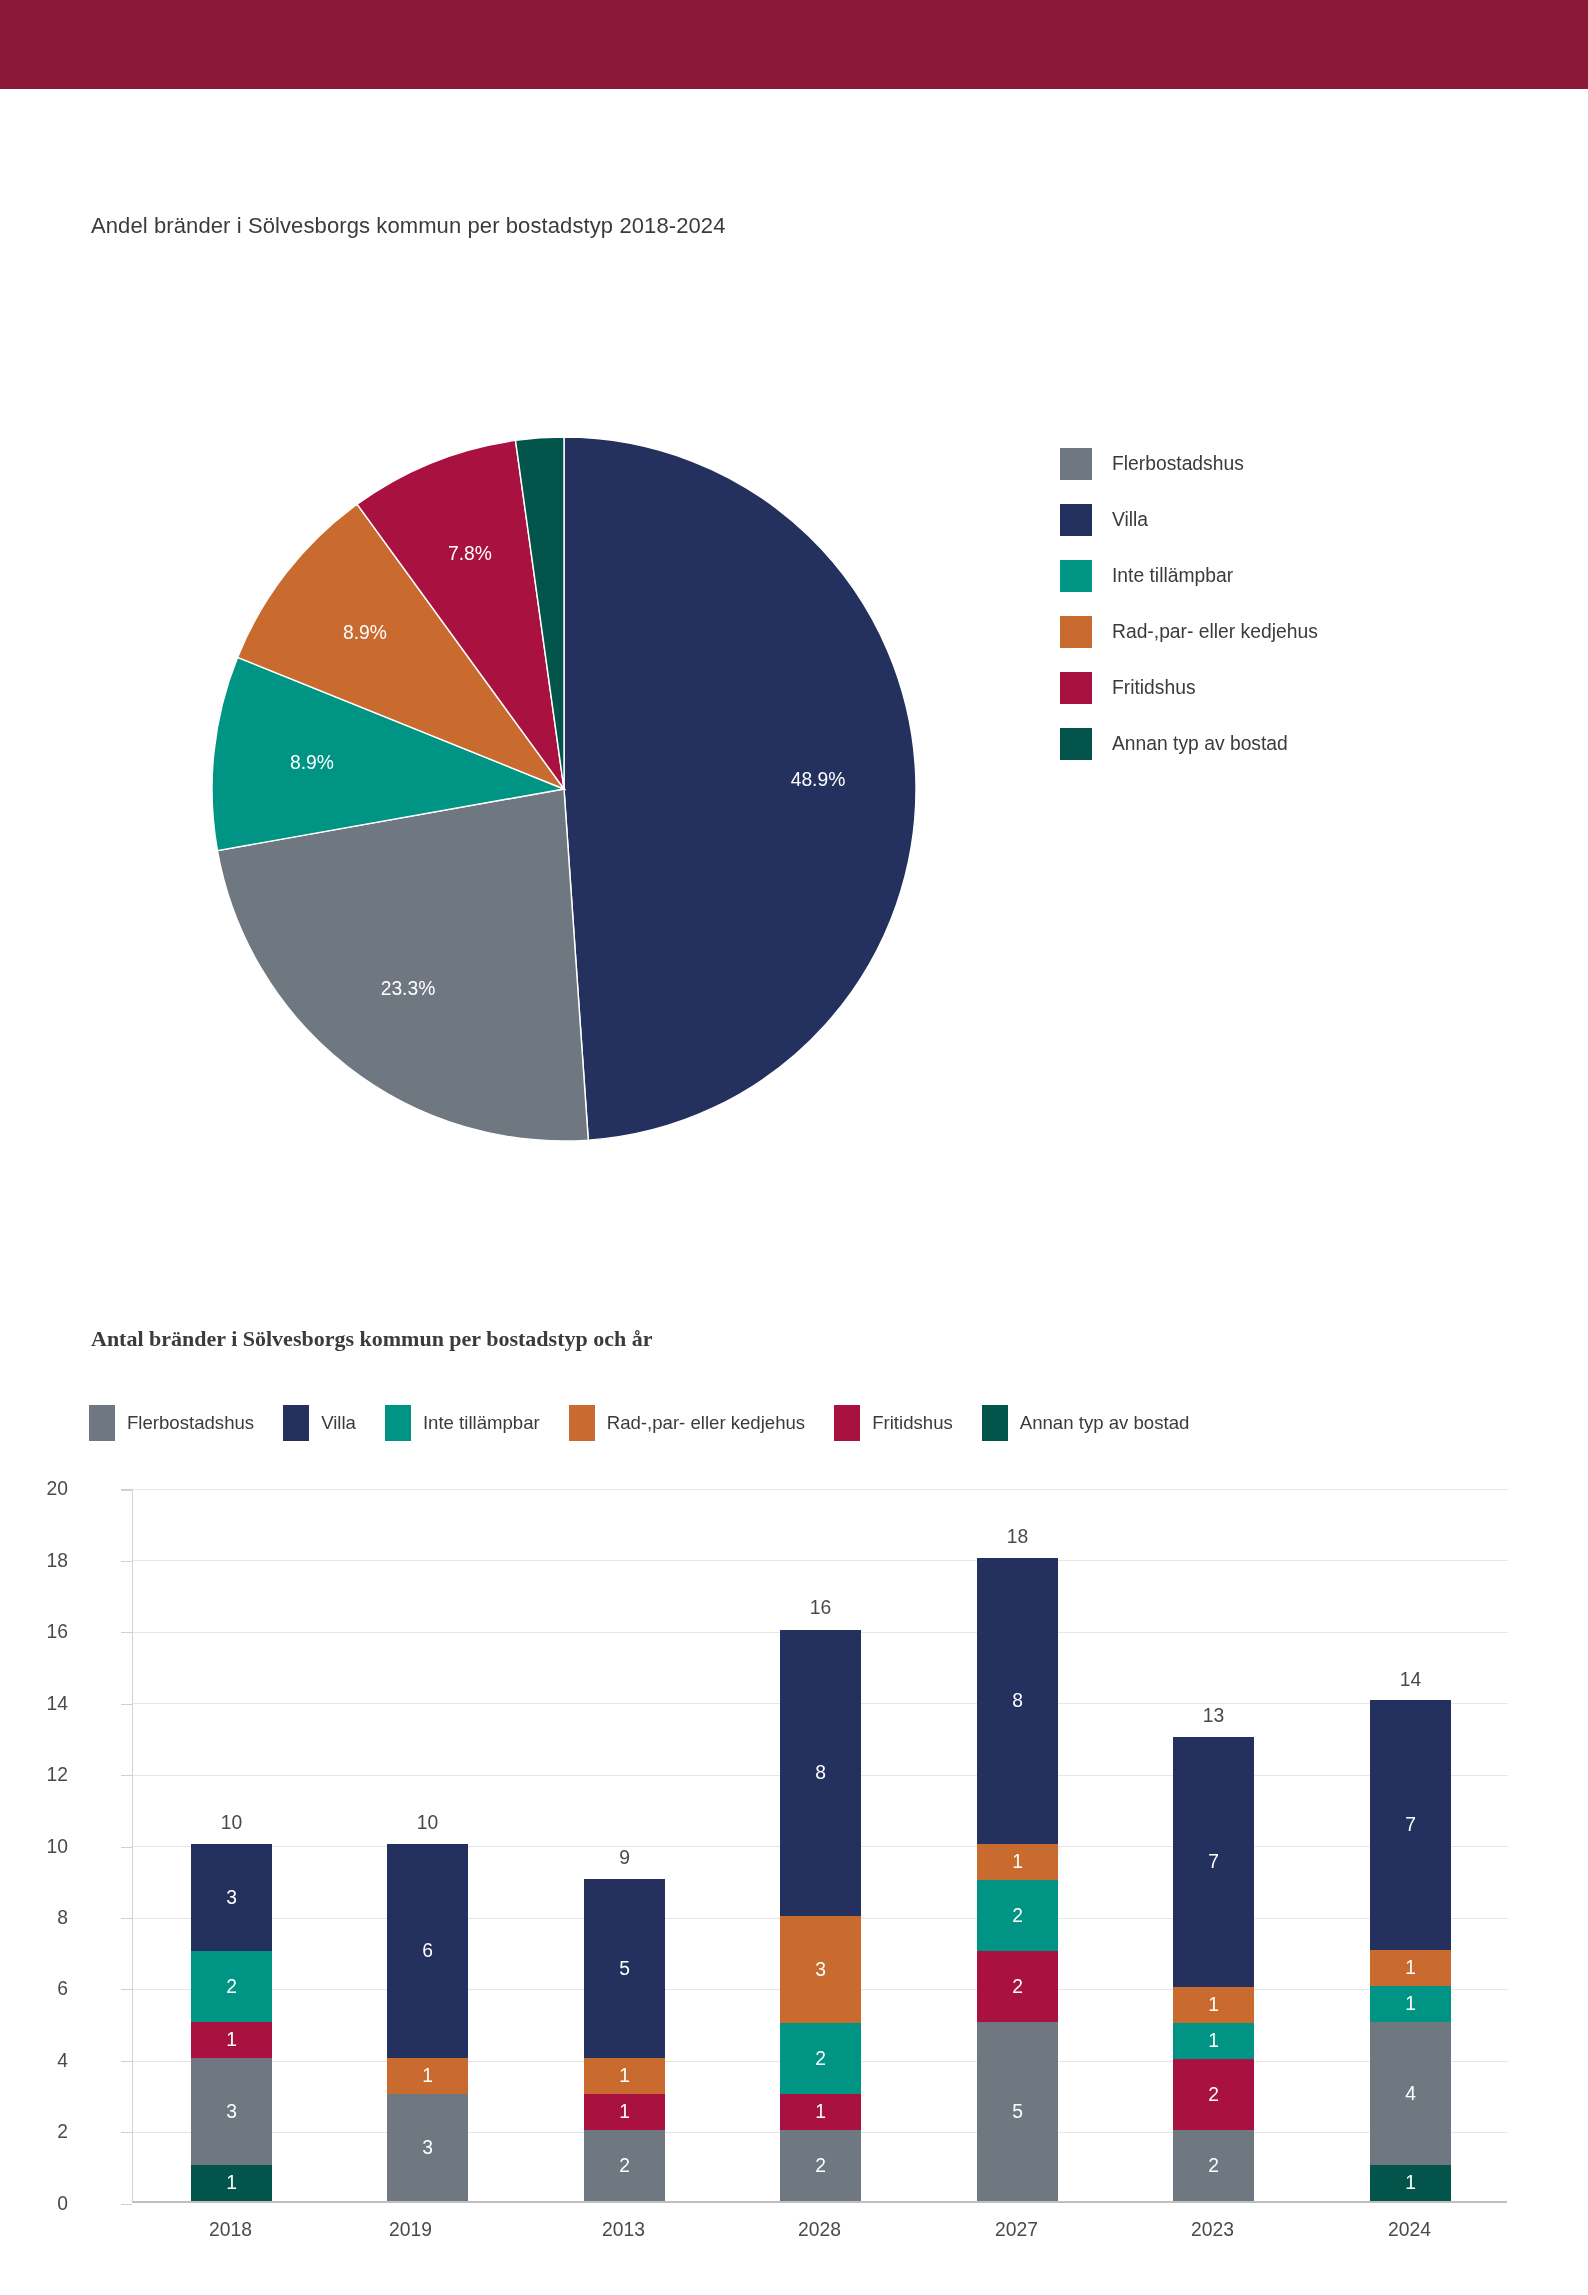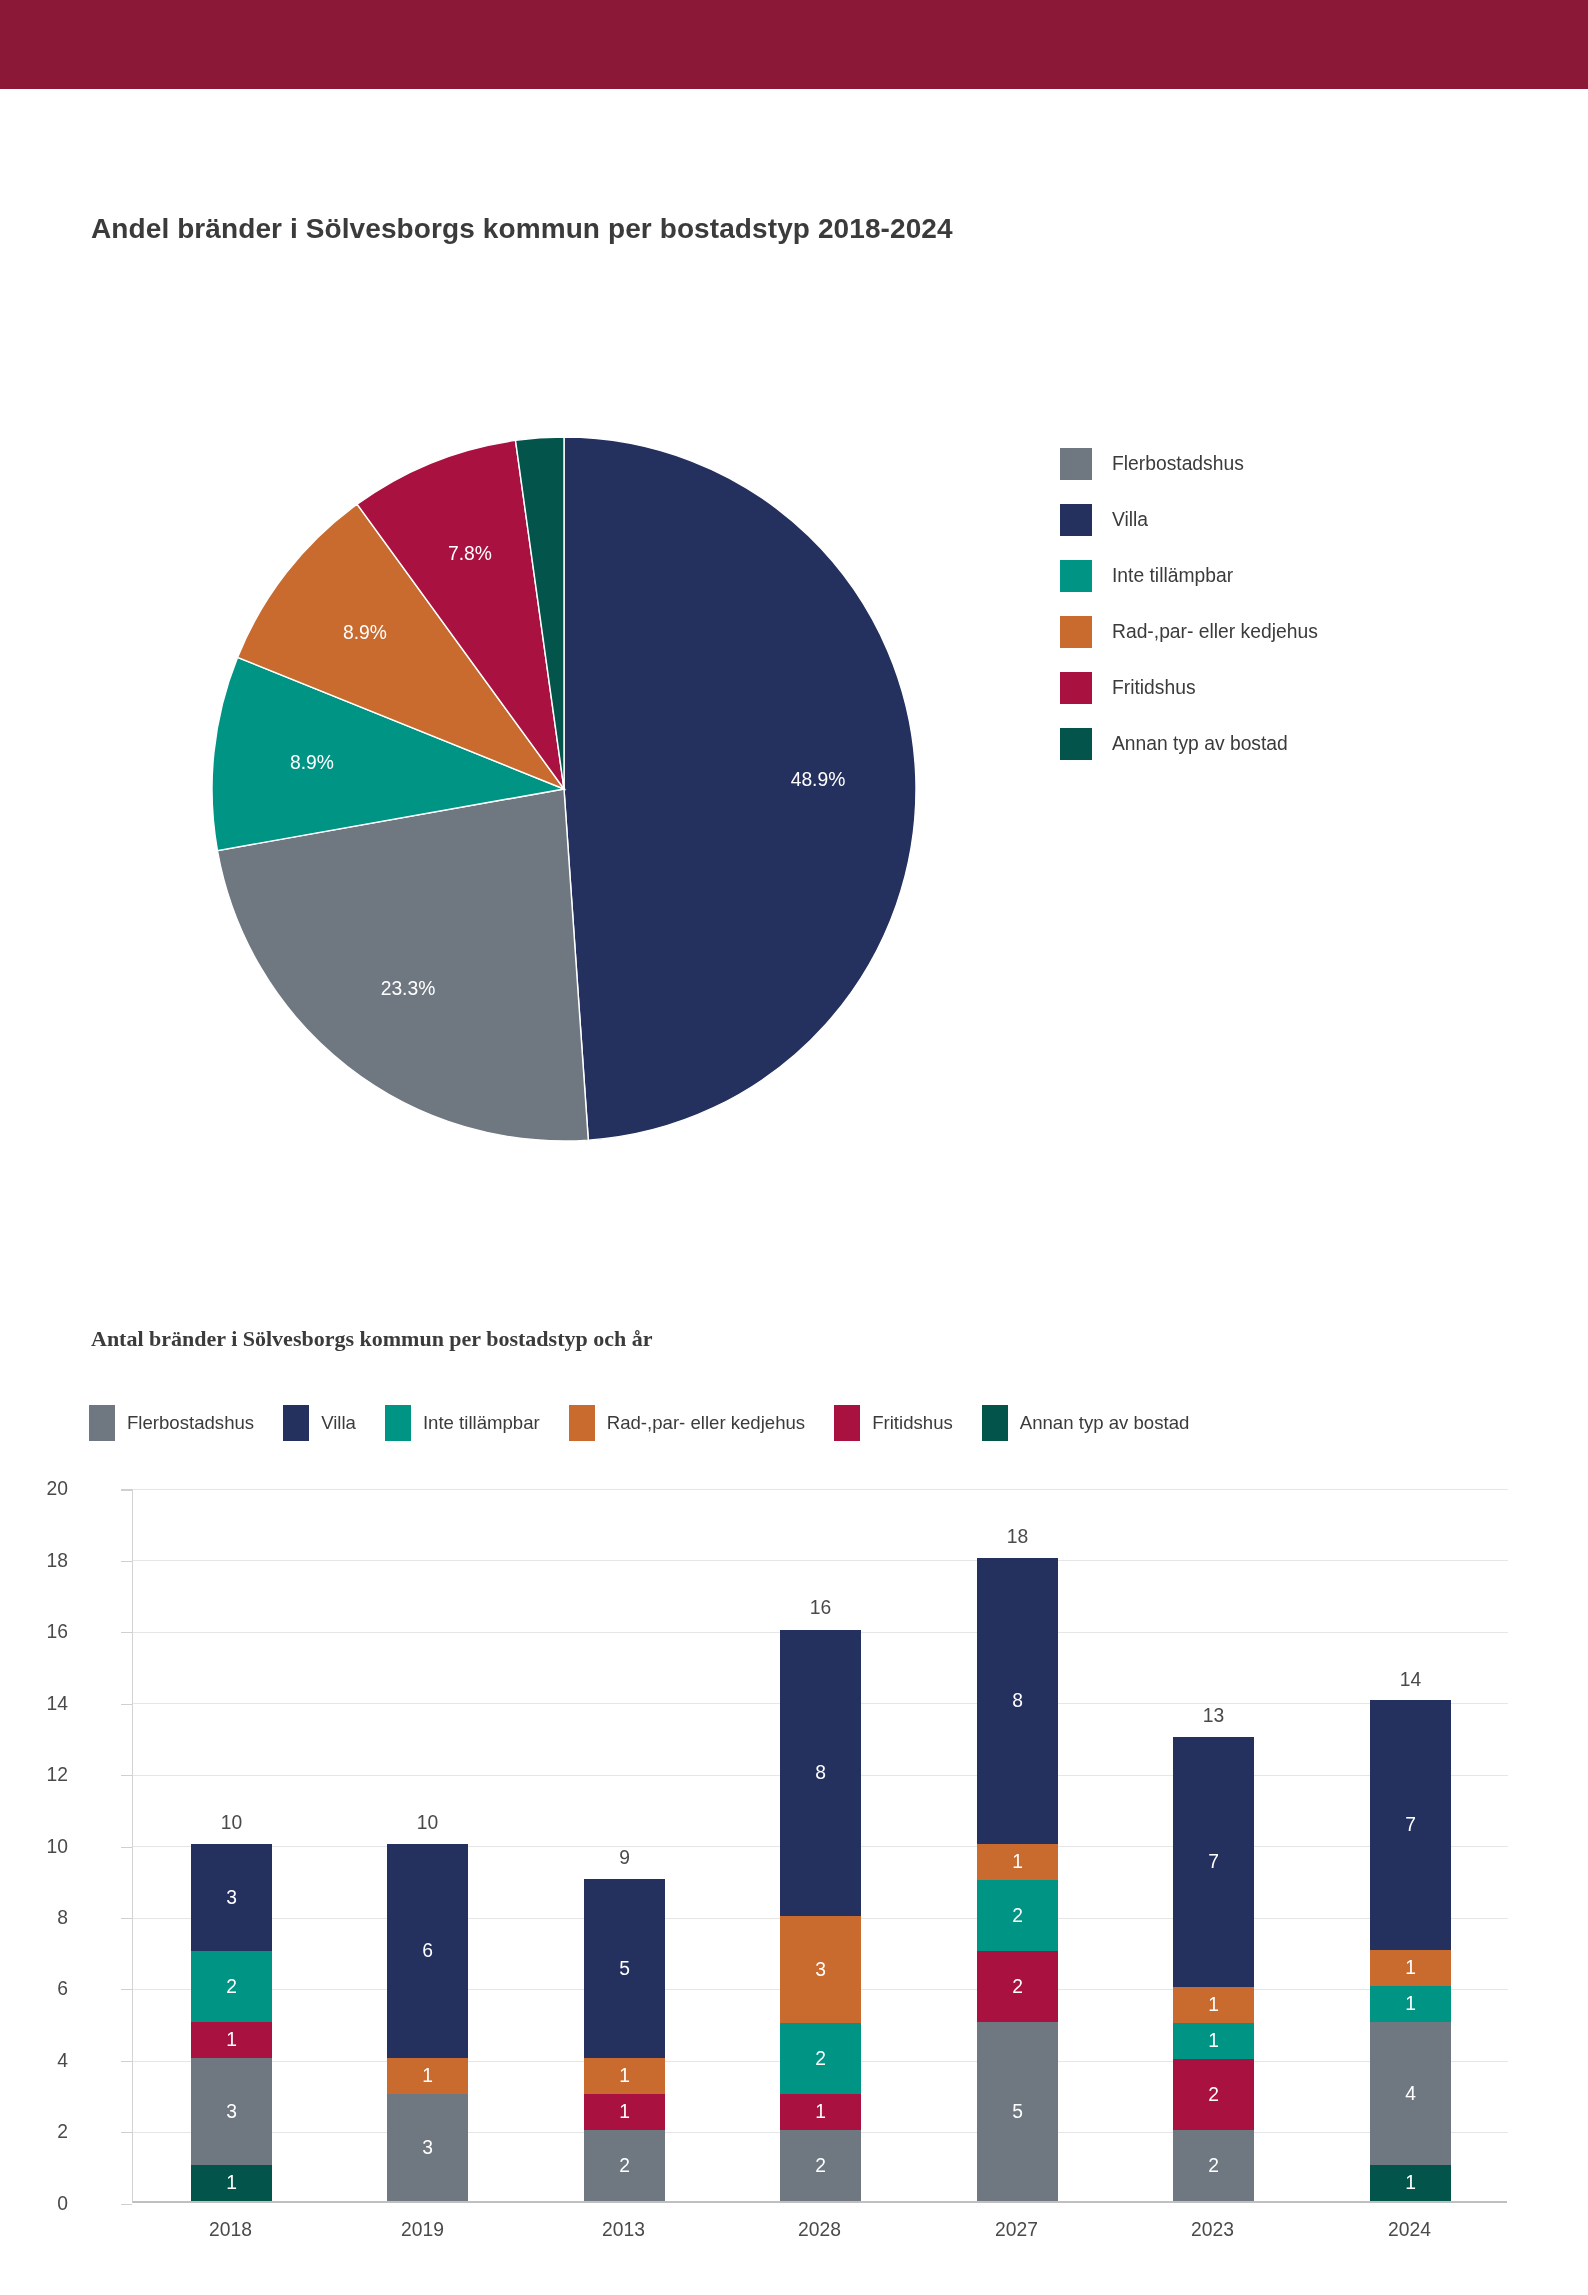--- a/index.html
+++ b/index.html
@@ -9,21 +9,21 @@
     font-family: "Liberation Sans", sans-serif;
   }
 
   #banner { width: 1588px; height: 89px; background: #8C1838; }
 
   #page { position: relative; width: 1588px; height: 2207px; }
 
   
   #pie-title {
     position: absolute; left: 91px; top: 124px;
-    font-size: 28px; font-weight: bold; color: #3b3b3b;
+    font-size: 22px; font-weight: normal; color: #3b3b3b;
     letter-spacing: 0.1px;
   }
   #pie-desc {
     position: absolute; left: 91px; top: 175px; width: 1411px;
     font-size: 21px; color: #3b3b3b; line-height: 1.38;
   }
   #bar-title {
     position: absolute; left: 91px; top: 1237px;
     font-size: 22px; font-weight: bold; color: #3b3b3b; font-family: Liberation Serif, serif;
   }
@@ -252,21 +252,21 @@
           <div class="seg" style="height: 250px; background: rgb(36, 48, 94);">7</div>
           <div class="seg" style="height: 36px; background: rgb(201, 106, 46);">1</div>
           <div class="seg" style="height: 36px; background: rgb(0, 148, 132);">1</div>
           <div class="seg" style="height: 143px; background: rgb(111, 120, 128);">4</div>
           <div class="seg" style="height: 36px; background: rgb(3, 84, 74);">1</div>
           <div class="total" style="bottom: 510px;">14</div>
         </div>
       </div>
     <div id="xlabels-layer">
         <div class="xlbl" style="left: 145px;">2018</div>
-        <div class="xlbl" style="left: 337px;">2019</div>
+        <div class="xlbl" style="left: 325px;">2019</div>
         <div class="xlbl" style="left: 538px;">2013</div>
         <div class="xlbl" style="left: 734px;">2028</div>
         <div class="xlbl" style="left: 931px;">2027</div>
         <div class="xlbl" style="left: 1127px;">2023</div>
         <div class="xlbl" style="left: 1324px;">2024</div>
       </div>
   </div>
 
 </div>
 

